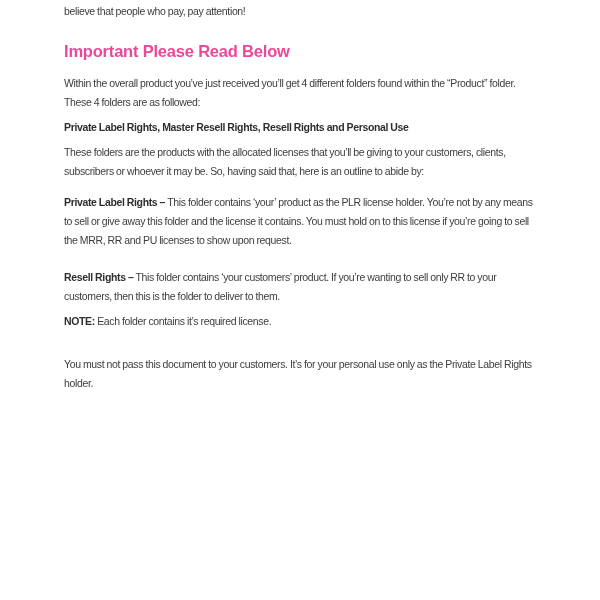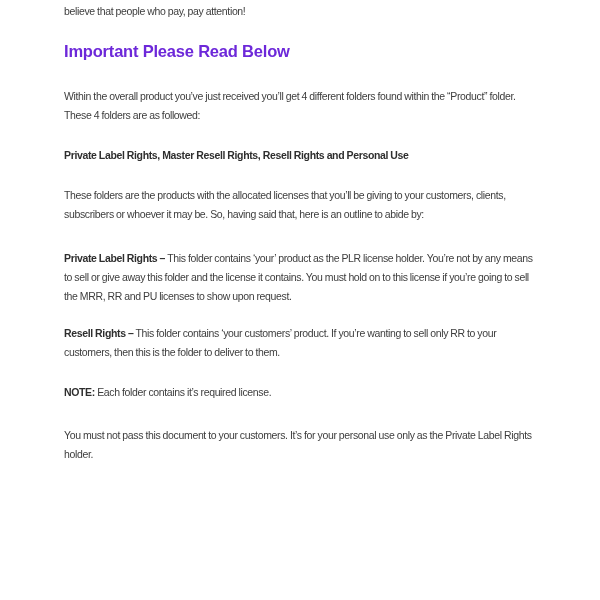--- a/index.html
+++ b/index.html
@@ -31,25 +31,25 @@
   .body-text strong, .bold {
     font-weight: bold;
     color: #2e2e2e;
   }
   .heading {
     margin: 0;
     font-size: 16.5px;
     line-height: 22px;
     letter-spacing: -0.2px;
     font-weight: bold;
-    color: #6d28d9;
+    color: #ec4899;
   }
   .gap-sm { margin-top: 18px; }
-  .gap-md { margin-top: 21px; }
-  .gap-lg { margin-top: 25px; }
+  .gap-md { margin-top: 6px; }
+  .gap-lg { margin-top: 12px; }
   .gap-xl { margin-top: 24px; }
   .gap-heading { margin-top: 19px; }
 </style>
 </head>
 <body>
 
 <div class="page">
 
   <p class="body-text">believe that people who pay, pay attention!</p>
 

